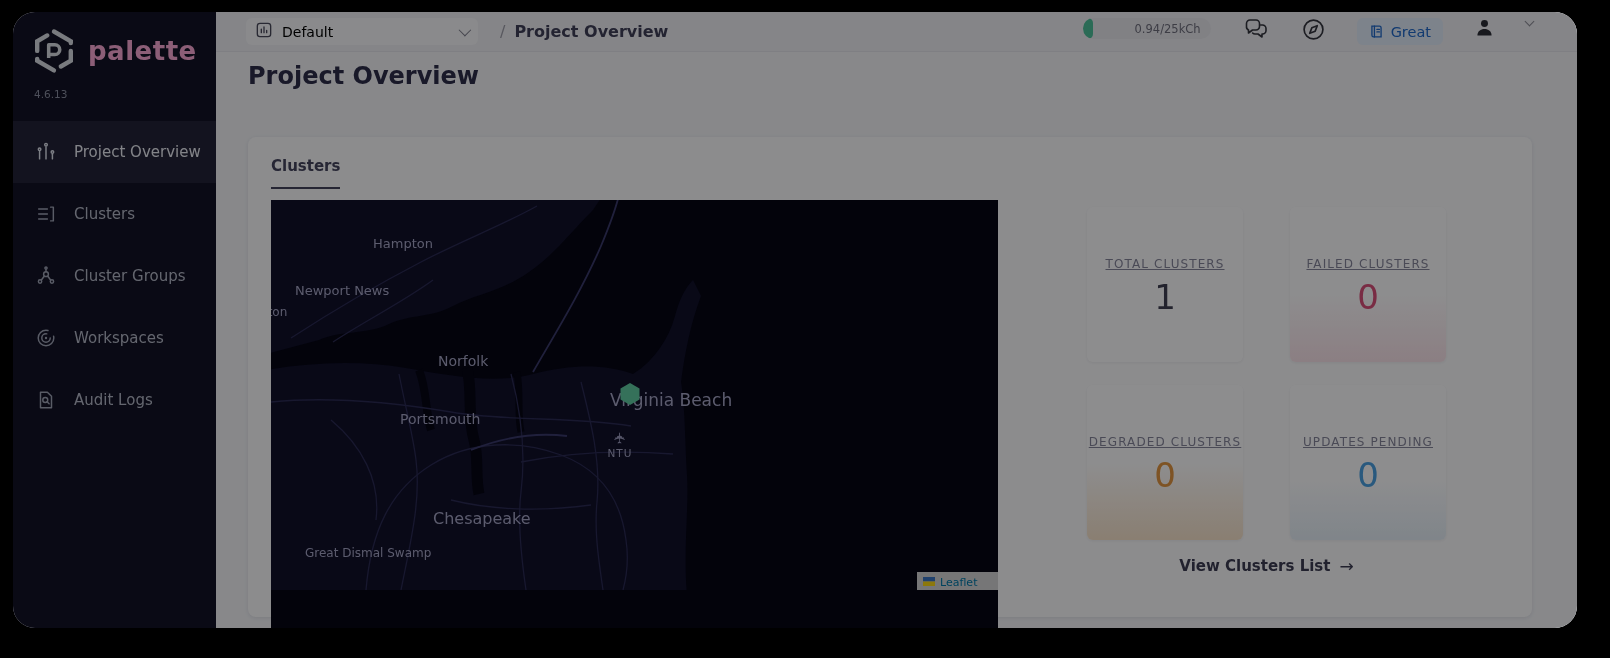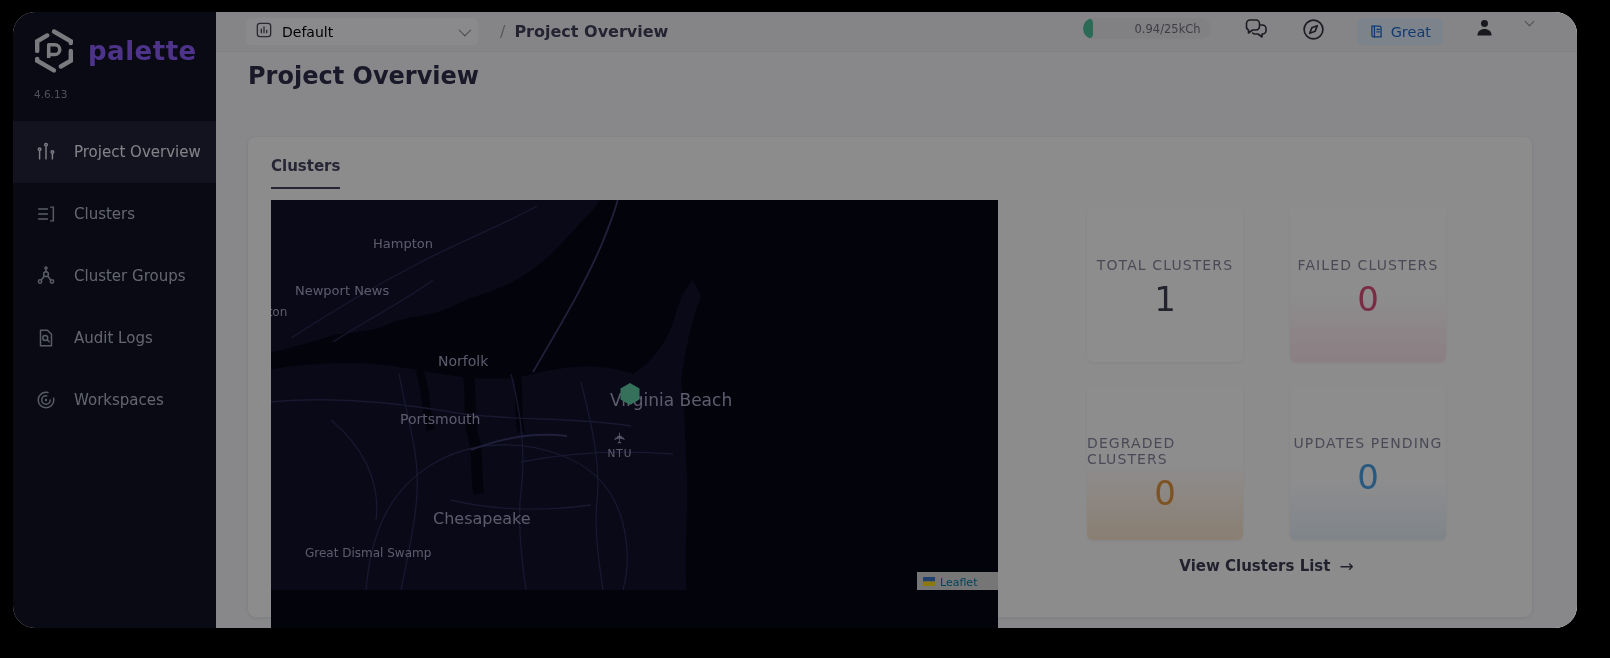--- a/index.html
+++ b/index.html
@@ -7,21 +7,21 @@
               font-family:"DejaVu Sans", sans-serif; }
 
   .window { position:absolute; left:13px; top:12px; width:1564px; height:616px;
             border-radius:22px; background:#f2f3f7; overflow:hidden; }
 
   
   .sidebar { position:absolute; left:0; top:0; width:203px; height:100%;
              background:#131326; }
   .logo-row { display:flex; align-items:center; gap:11px; padding:16px 0 0 18px; }
   .logo-mark { width:46px; height:46px; flex:0 0 auto; }
-  .logo-word { font-size:26px; font-weight:600; color:#8b5cf6; letter-spacing:.5px; }
+  .logo-word { font-size:26px; font-weight:600; color:#f9a8d4; letter-spacing:.5px; }
   .version { margin:14px 0 0 21px; font-size:10.5px; color:#8a8ea0; }
   .nav { position:absolute; left:0; top:109px; width:100%; }
   .nav-item { height:62px; display:flex; align-items:center; gap:17px;
               padding-left:22px; cursor:pointer; color:#9fa4b6; }
   .nav-item .nav-label { font-size:15px; color:#b3b7c6; }
   .nav-item.active { background:#232338; }
   .nav-item.active .nav-label { color:#e8eaf2; font-weight:500; }
   .nav-item.active { color:#dfe3ee; }
   .nav-ic { width:22px; height:22px; }
   .nav-ic svg { width:22px; height:22px; stroke:currentColor; fill:none;
@@ -81,22 +81,22 @@
 
   .stats { position:absolute; left:839px; top:70px; width:359px; display:grid;
            grid-template-columns:156px 156px; column-gap:47px; row-gap:23px; }
   .stat { width:156px; height:155px; border-radius:6px; background:#fcfcfe;
           box-shadow:0 1px 3px rgba(40,40,70,.07);
           display:flex; flex-direction:column; align-items:center;
           padding-top:50px; }
   .stat.failed   { background:linear-gradient(180deg,#fcfcfe 55%,#f8e2e9 100%); }
   .stat.degraded { background:linear-gradient(180deg,#fcfcfe 50%,#f6e2cb 100%); }
   .stat.pending  { background:linear-gradient(180deg,#fcfcfe 60%,#e4edf6 100%); }
-  .stat-label { font-size:14px; letter-spacing:1.1px; color:#85859a;
-                font-weight:500; text-transform:uppercase; }
+  .stat-label { font-size:12px; letter-spacing:1.1px; color:#85859a;
+                font-weight:500; text-transform:uppercase;text-decoration:underline; }
   .stat-value { margin-top:6px; font-size:34px; font-weight:500; color:#3f3f52; }
 
   .view-link { position:absolute; left:839px; top:420px; width:359px;
                display:flex; justify-content:center; align-items:center; gap:9px;
                cursor:pointer; }
   .view-link-label { font-size:15px; font-weight:600; color:#3c3c52; }
   .view-link-arrow { font-size:17px; color:#3c3c52; line-height:1; }
 
   
   .dim-overlay { position:absolute; inset:0; background:rgba(0,0,0,.44);
@@ -164,36 +164,36 @@
           <path d="M7 16.3 L10 12.3"></path>
               <path d="M14 12.3 L17 16.3"></path>
               <path d="M12 5v2.3"></path>
             </svg>
         </span>
         <span class="nav-label">Cluster Groups</span>
       </div>
       <div class="nav-item">
         <span class="nav-ic">
           <svg viewBox="0 0 24 24">
+              <circle cx="12" cy="12" r="8.5" stroke-dasharray="42 9"></circle>
+          <circle cx="12" cy="12" r="4.6" stroke-dasharray="22 6"></circle>
+          <circle cx="12" cy="12" r="1.3" fill="currentColor" stroke="none"></circle>
+            </svg>
+        </span>
+        <span class="nav-label">Workspaces</span>
+      </div>
+      <div class="nav-item">
+        <span class="nav-ic">
+          <svg viewBox="0 0 24 24">
               <path d="M6 3.5h7.5L18 8v12.5H6z"></path>
           <circle cx="11.2" cy="12" r="2.7"></circle>
               <path d="M13.2 14 L15.4 16.2"></path>
             </svg>
         </span>
         <span class="nav-label">Audit Logs</span>
-      </div>
-      <div class="nav-item">
-        <span class="nav-ic">
-          <svg viewBox="0 0 24 24">
-              <circle cx="12" cy="12" r="8.5" stroke-dasharray="42 9"></circle>
-          <circle cx="12" cy="12" r="4.6" stroke-dasharray="22 6"></circle>
-          <circle cx="12" cy="12" r="1.3" fill="currentColor" stroke="none"></circle>
-            </svg>
-        </span>
-        <span class="nav-label">Workspaces</span>
       </div>
     </div>
   </div>
 
   <div class="topbar">
     <div class="selector">
       <span class="selector-ic">
         <svg viewBox="0 0 18 18">
             <rect x="1.5" y="1.5" width="15" height="15" rx="3"></rect>
         <path d="M6 12V8 M9 12V5.5 M12 12v-2.5"></path>

